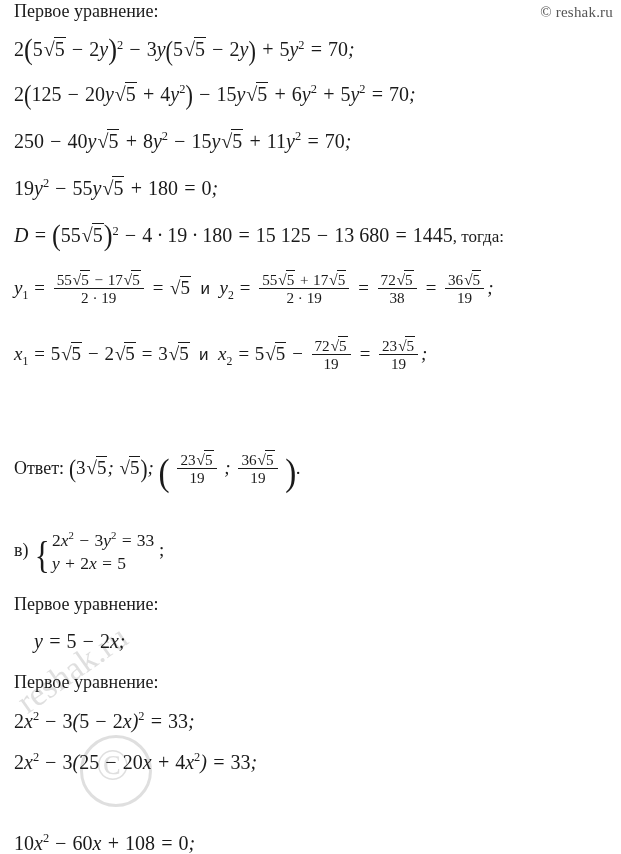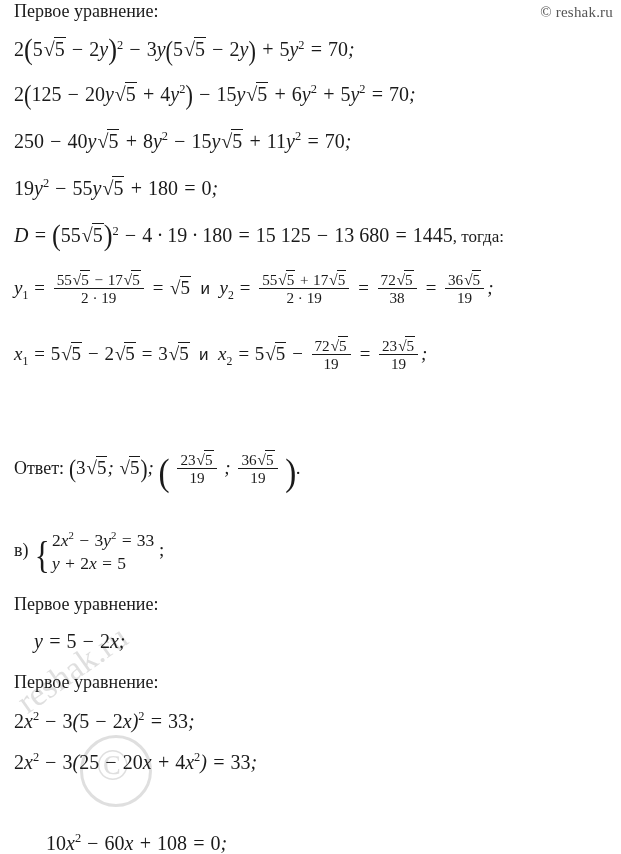--- a/index.html
+++ b/index.html
@@ -256,19 +256,19 @@
     </div>
   </div>
 
   <div class="blk" style="top:751px;">
     <div class="line math">
       <span class="num">2</span>x<sup>2</sup> − <span class="num">3</span>(<span class="num">25</span> − <span class="num">20</span>x + <span class="num">4</span>x<sup>2</sup>) = <span class="num">33</span>;
     </div>
   </div>
 
 
-  <div class="blk" style="top:832px;padding-left:32px;">
+  <div class="blk" style="top:832px;">
     <div class="line math">
       <span class="num">10</span>x<sup>2</sup> − <span class="num">60</span>x + <span class="num">108</span> = <span class="num">0</span>;
     </div>
   </div>
 
 </div>
 
 </body></html>

